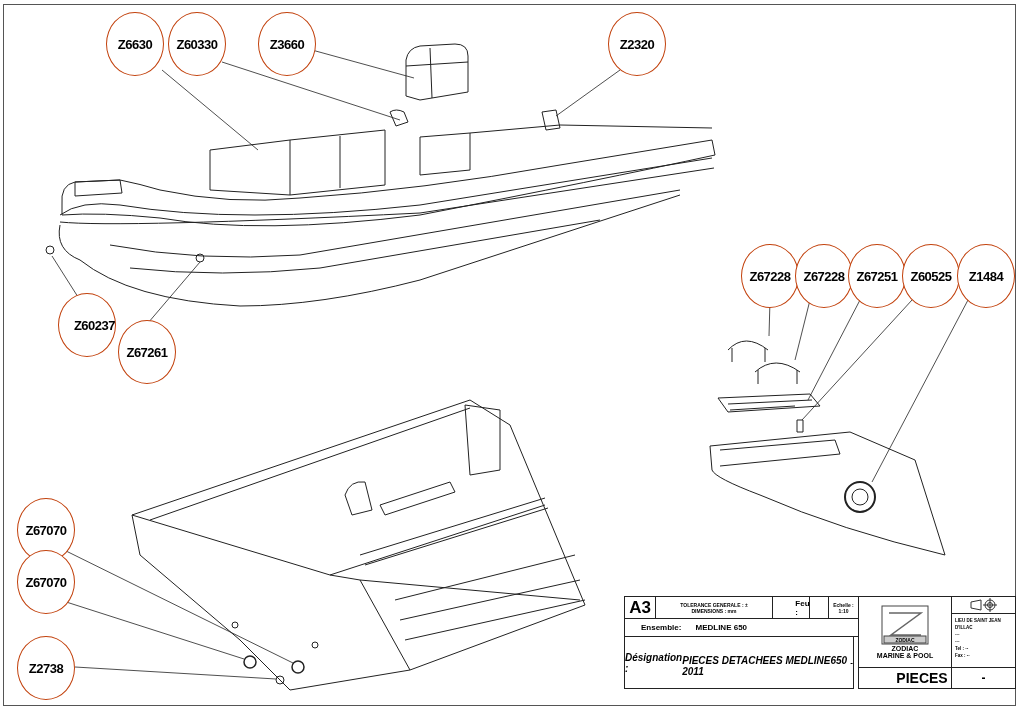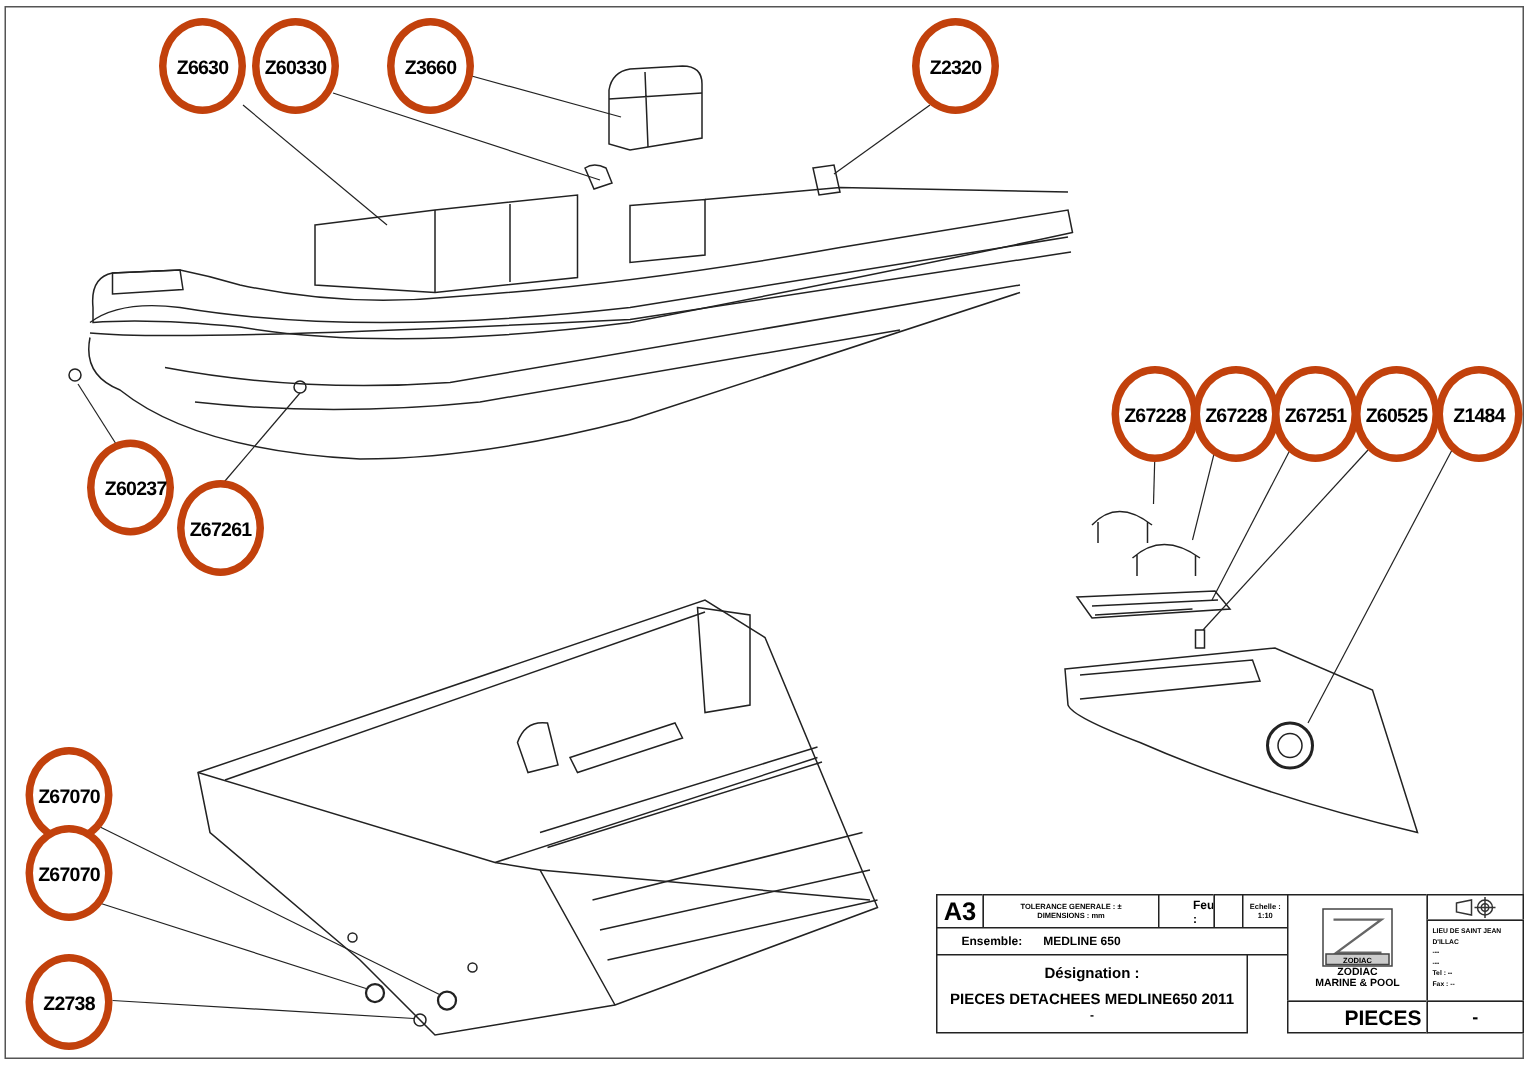--- a/index.html
+++ b/index.html
@@ -1,21 +1,21 @@
 <!DOCTYPE html>
 <html><head>
 <meta charset="utf-8">
 <style>
   html, body { margin: 0; padding: 0; background: #ffffff; }
   body { width: 1024px; height: 713px; position: relative; overflow: hidden;
          font-family: "Liberation Sans", sans-serif; color: #000; }
   .frame { position: absolute; left: 3px; top: 4px; width: 1013px; height: 702px;
            border: 1px solid #555; box-sizing: border-box; }
   svg.drawing { position: absolute; left: 0; top: 0; }
-  .callout { position: absolute; width: 58px; height: 58px; border: 5px solid #c2410c;
+  .callout { position: absolute; width: 58px; height: 58px; border: 1px solid #c2410c;
              border-radius: 50%; box-sizing: border-box; display: flex; align-items: center;
              justify-content: center; font-weight: bold; font-size: 13px; letter-spacing: -0.5px;
              background: #fff; }
   .callout.tall { height: 64px; }
   
   .tb { position: absolute; left: 624px; top: 596px; width: 392px; height: 93px; }
   .cell { position: absolute; border: 1px solid #222; box-sizing: border-box; background: #fff;
           display: flex; align-items: center; justify-content: center; font-weight: bold; }
   .tiny { font-size: 5px; line-height: 6px; text-align: center; }
   .small { font-size: 8px; padding-left: 34px; }
@@ -153,21 +153,21 @@
   <div class="cell small" style="left:148px;top:0;width:38px;height:23px;">Feuille :</div>
   <div class="cell small" style="left:185px;top:0;width:20px;height:23px;">6/7</div>
   <div class="cell tiny" style="left:204px;top:0;width:31px;height:23px;flex-direction:column;">
     <span>Echelle :</span>
     <span>1:10</span>
   </div>
   <div class="cell small" style="left:0;top:22px;width:235px;height:19px;justify-content:flex-start;padding-left:16px;">
     <span>Ensemble:</span>
     <span style="margin-left:14px;">MEDLINE 650</span>
   </div>
-  <div class="cell" style="left:0;top:40px;width:208px;height:53px;flex-direction:column;">
+  <div class="cell" style="left:0;top:40px;width:230px;height:53px;flex-direction:row;font-style:italic;">
     <span style="font-size:10px;">Désignation :</span>
     <span style="font-size:10px;margin-top:6px;">PIECES DETACHEES MEDLINE650 2011</span>
     <span style="font-size:8px;">-</span>
   </div>
   <div class="cell" style="left:234px;top:0;width:94px;height:72px;flex-direction:column;">
     <svg width="48" height="40" viewBox="0 0 48 40">
       <rect x="1" y="1" width="46" height="38" fill="none" stroke="#444"></rect>
       <path d="M8 8 L40 8 L10 30 L40 30" fill="none" stroke="#666" stroke-width="1.5"></path>
       <rect x="3" y="31" width="42" height="7" fill="#ccc" stroke="#444"></rect>
       <text x="24" y="37" font-size="5" text-anchor="middle" fill="#000" font-family="Liberation Sans, sans-serif">ZODIAC</text>

